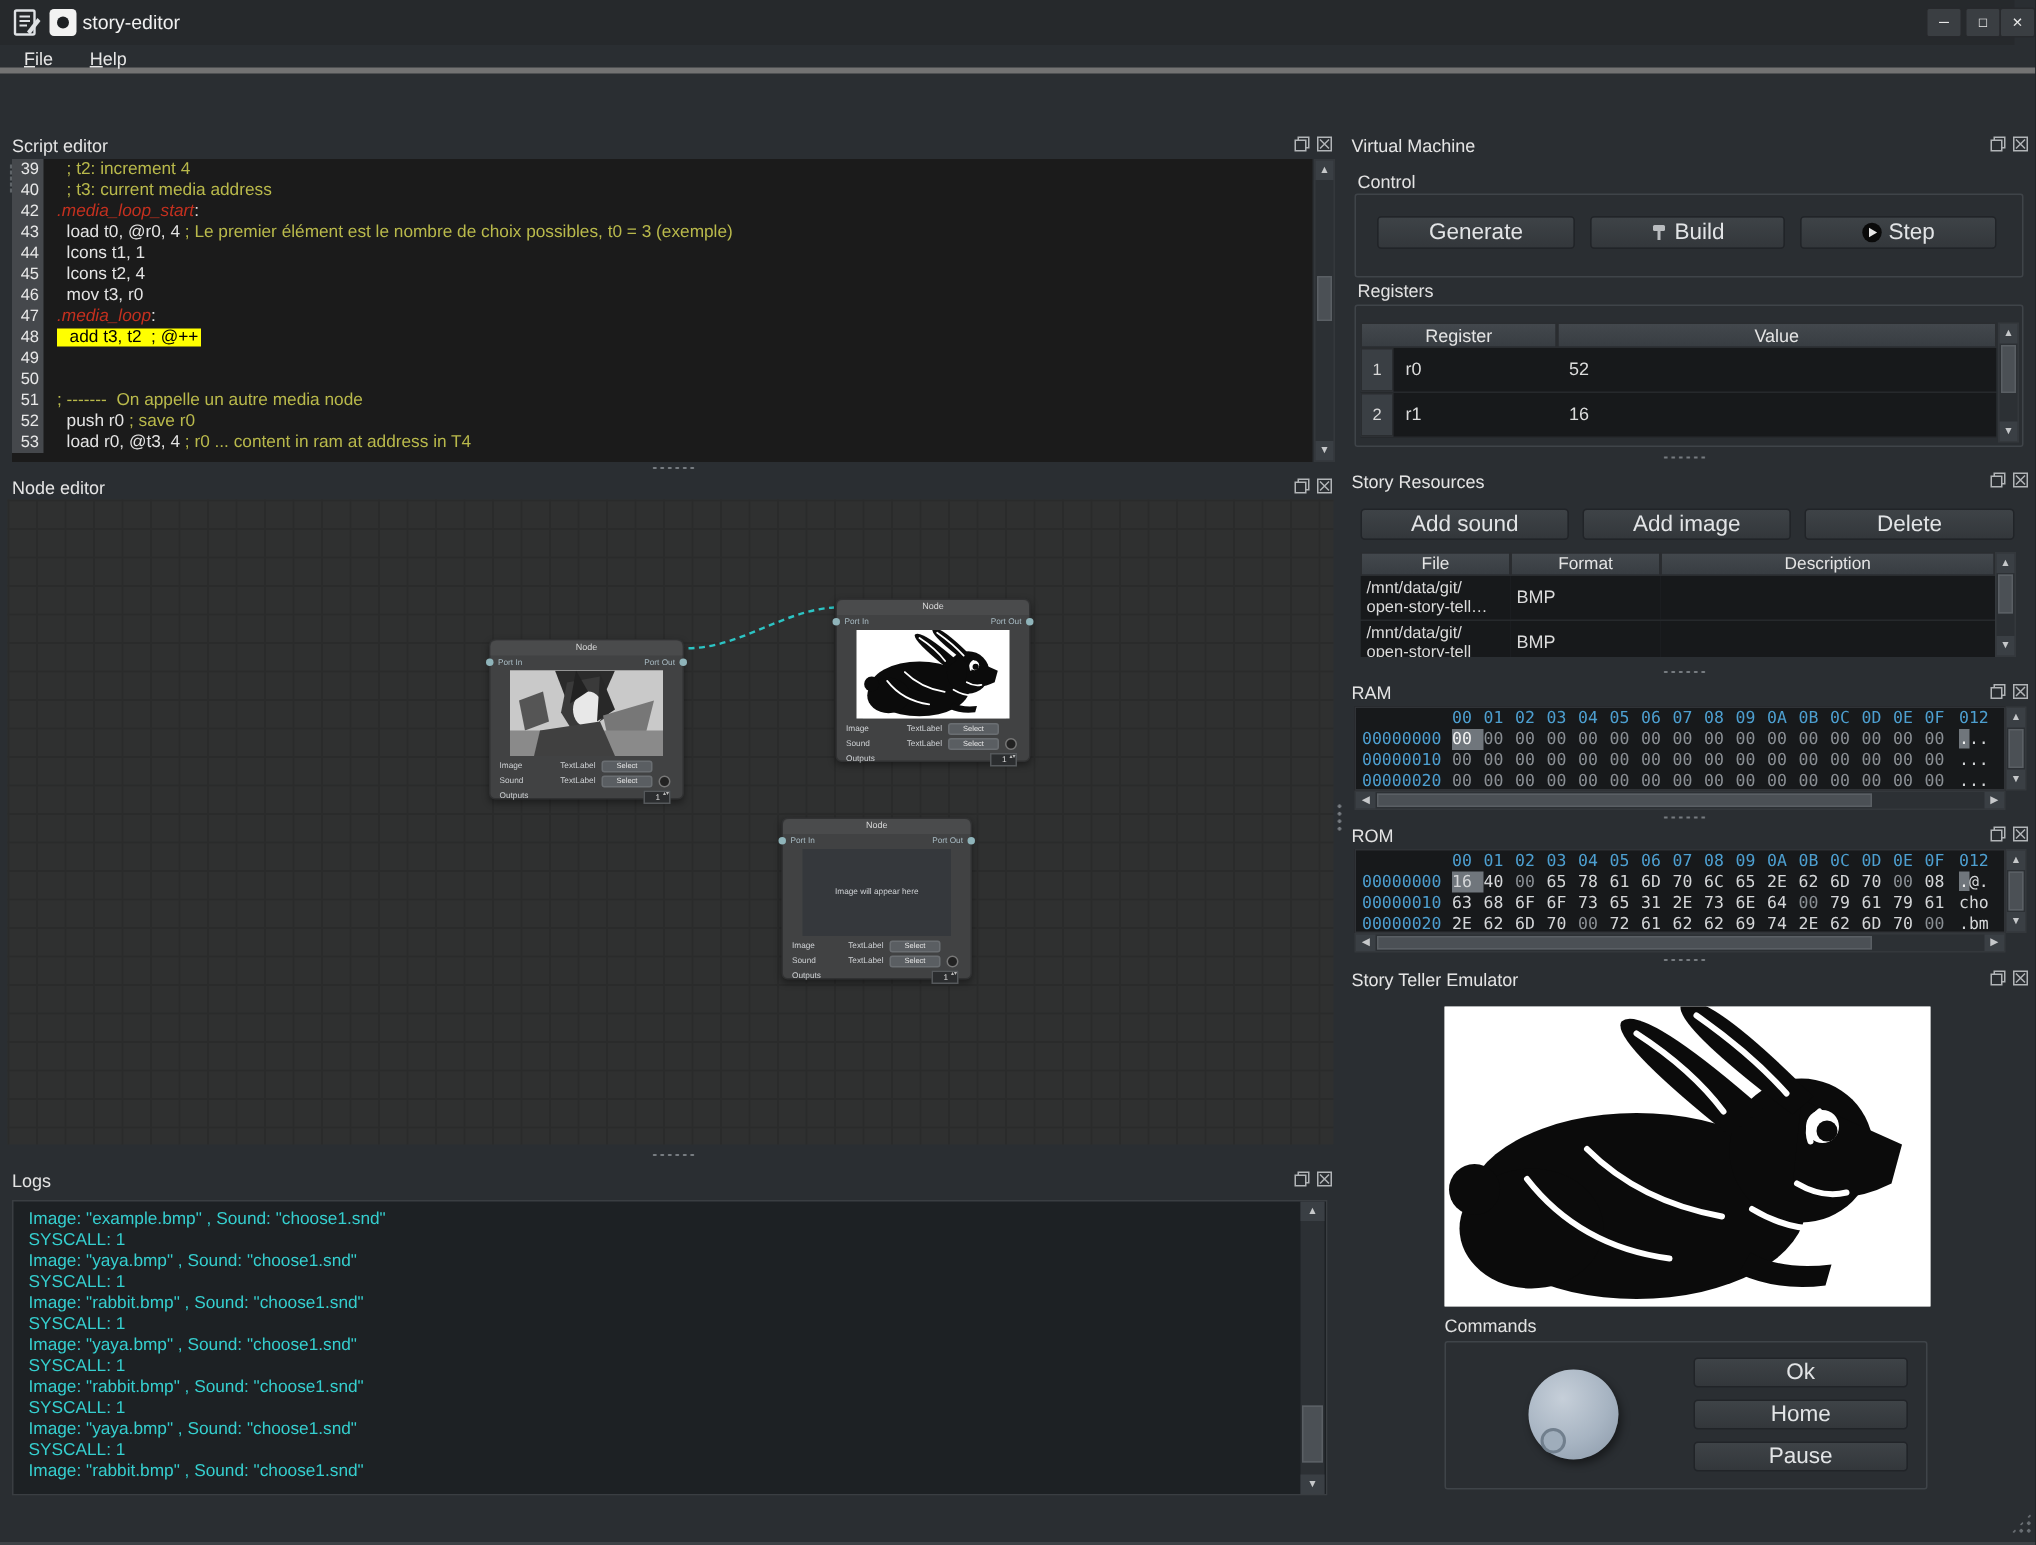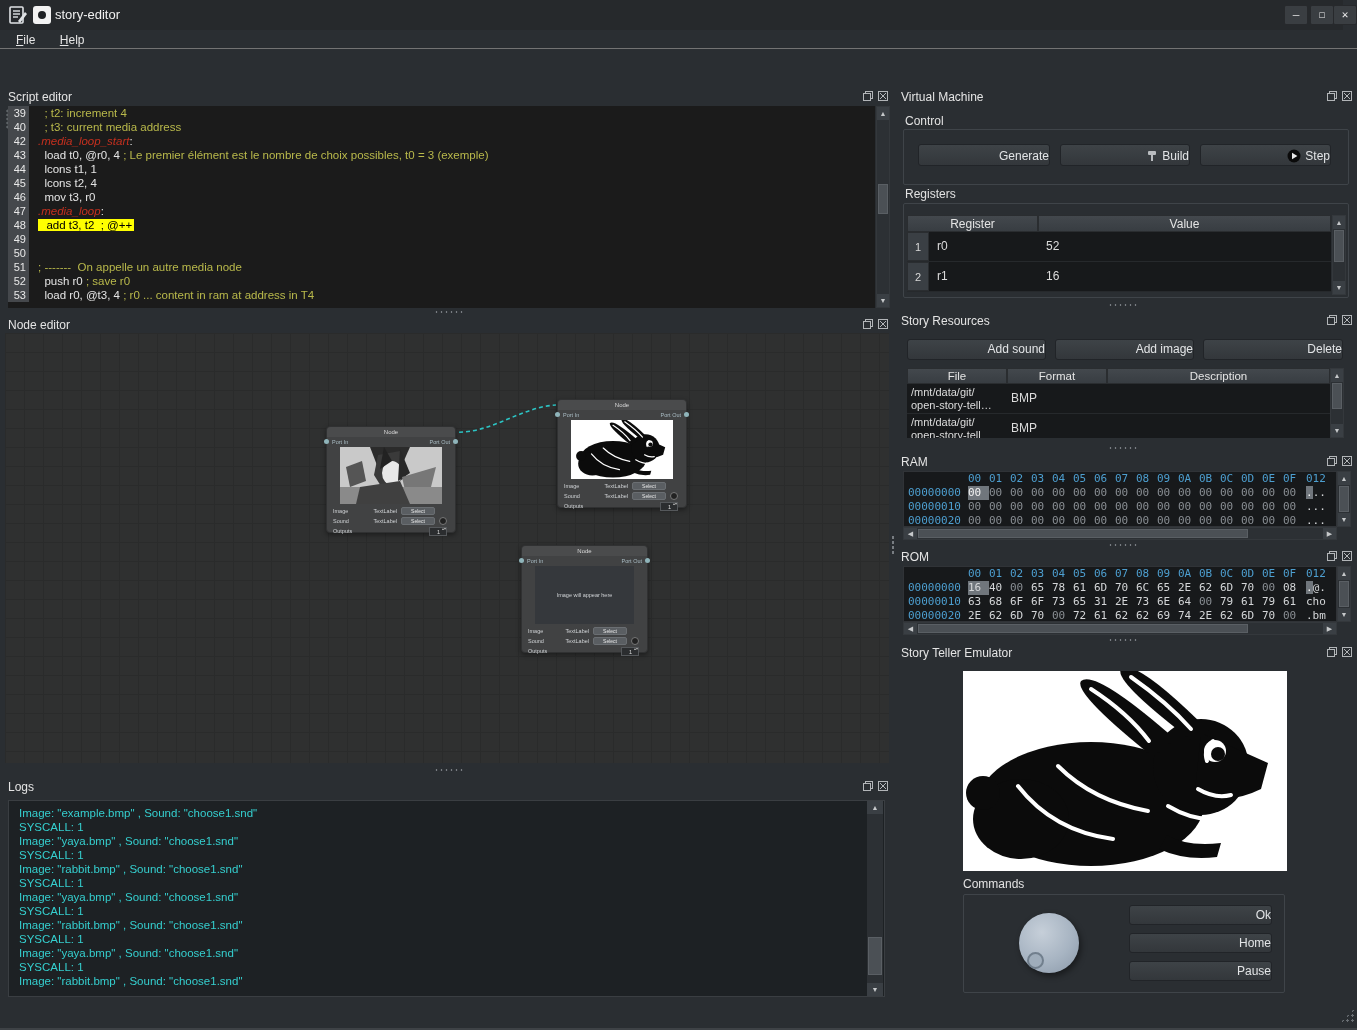--- a/index.html
+++ b/index.html
@@ -11,21 +11,21 @@
     border-bottom:2px solid #3e4246;
   }
   .abs { position:absolute; }
 
   
   #titlebar { left:0; top:0; width:1343px; height:30px; background:#26292c; }
   #title-text { left:55px; top:7px; font-size:13px; color:#f0f0f0; }
   .winbtn { width:24px; height:20px; top:5px; background:#3a3e42; border:1px solid #27292c;
     border-radius:2px; color:#e8e8e8; font-size:11px; text-align:center; line-height:18px;
     font-family:"DejaVu Sans Mono", monospace; }
-  #menubar { left:0; top:30px; width:1357px; height:19px; border-bottom:1px solid #737373; }
+  #menubar { left:0; top:30px; width:1357px; height:19px; border-bottom:4px solid #737373; }
   .menu-item { display:inline-block; margin-left:12px; font-size:12px; color:#e6e6e6; padding:2px 4px; }
   .menu-item::first-letter { text-decoration:underline; }
   #toolbar { left:0; top:52px; width:1357px; height:30px; }
   #tb-handle { left:6px; top:57px; width:6px; height:20px;
     background-image:radial-gradient(#5f6468 1px, transparent 1.2px); background-size:3px 4px; }
   .tbicon { top:55px; width:22px; height:22px; }
   #btn-node-editor { left:86px; top:56px; height:21px; padding:0 9px; font-size:12px;
     line-height:19px; background:#34383c; border:1px solid #55595d; border-radius:2px; color:#e6e6e6; }
 
   
@@ -87,21 +87,21 @@
     letter-spacing:0; color:#bbb; width:5px; line-height:4.5px; }
 
   
   #log-area { left:8px; top:800px; width:877px; height:197px; background:#1d2124;
     border:1px solid #3a3e42; overflow:hidden; }
   .logline { font-size:11.5px; line-height:14px; color:#35cfcf; padding-left:10px; white-space:pre; }
 
   
   .gbox { border:1px solid #3f4449; border-radius:2px; }
   .btn { background:linear-gradient(#3e4347,#33373b); border:1px solid #212428; border-radius:3px;
-    color:#e2e4e6; font-size:12px; text-align:right; }
+    color:#e2e4e6; font-size:15px; text-align:center; }
   .btn .lbl { display:inline-block; vertical-align:middle; }
 
   
   .thead { background:linear-gradient(#43484d,#383d42); border:1px solid #2a2d30; color:#e4e4e4;
     font-size:12px; text-align:center; }
   .tcell { background:#17191b; color:#dcdcdc; font-size:12px; }
   .tgut { background:#3a3f44; border:1px solid #2a2d30; color:#d8d8d8; font-size:11px; text-align:center; }
 
   
   .hexwrap { position:absolute; background:#17191b; border:1px solid #303337; overflow:hidden;

